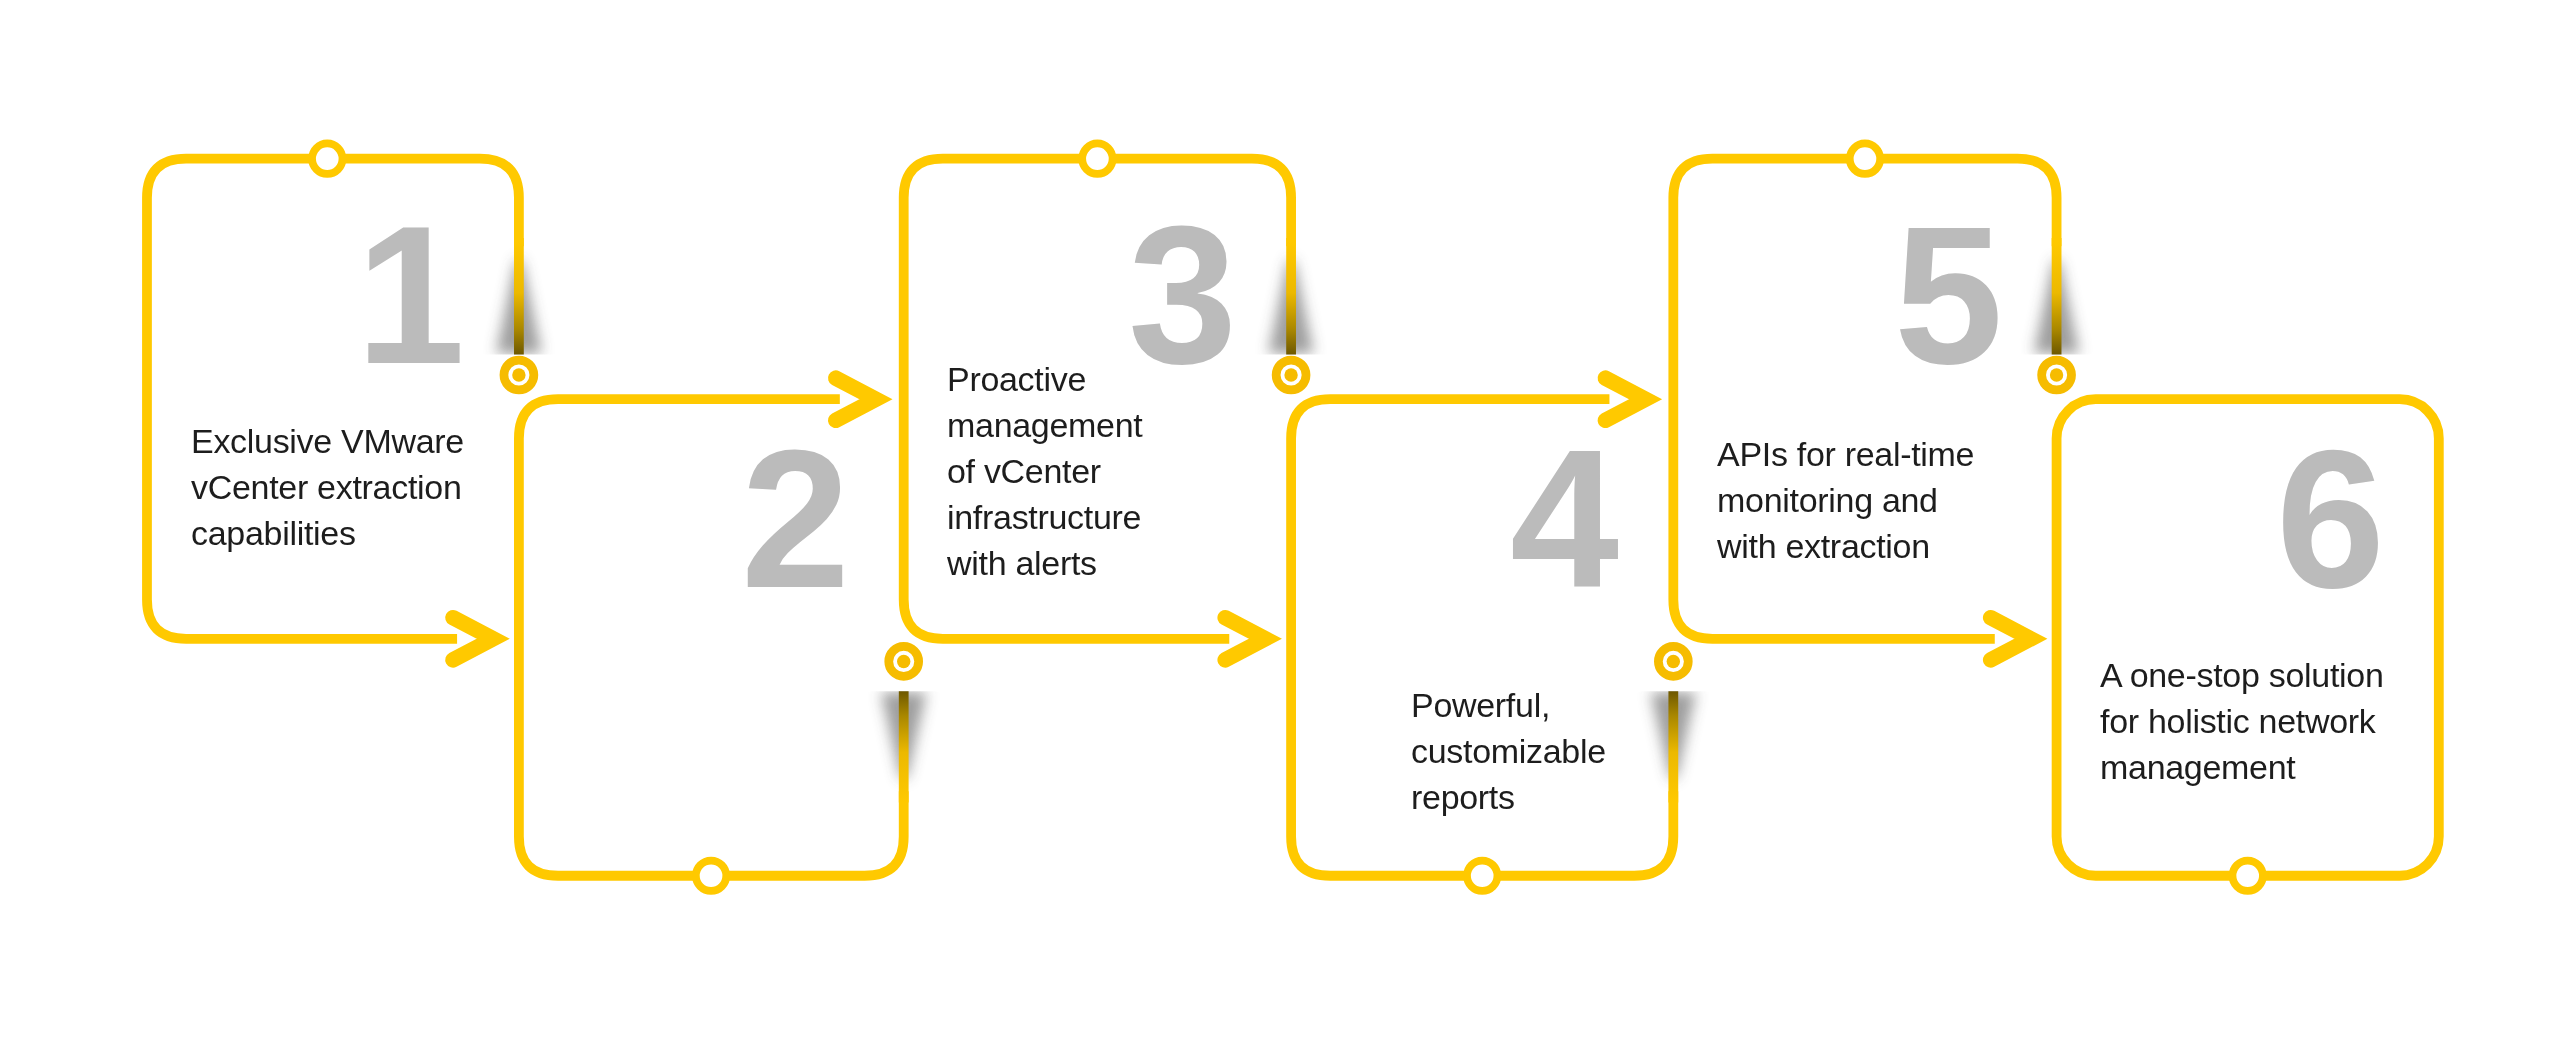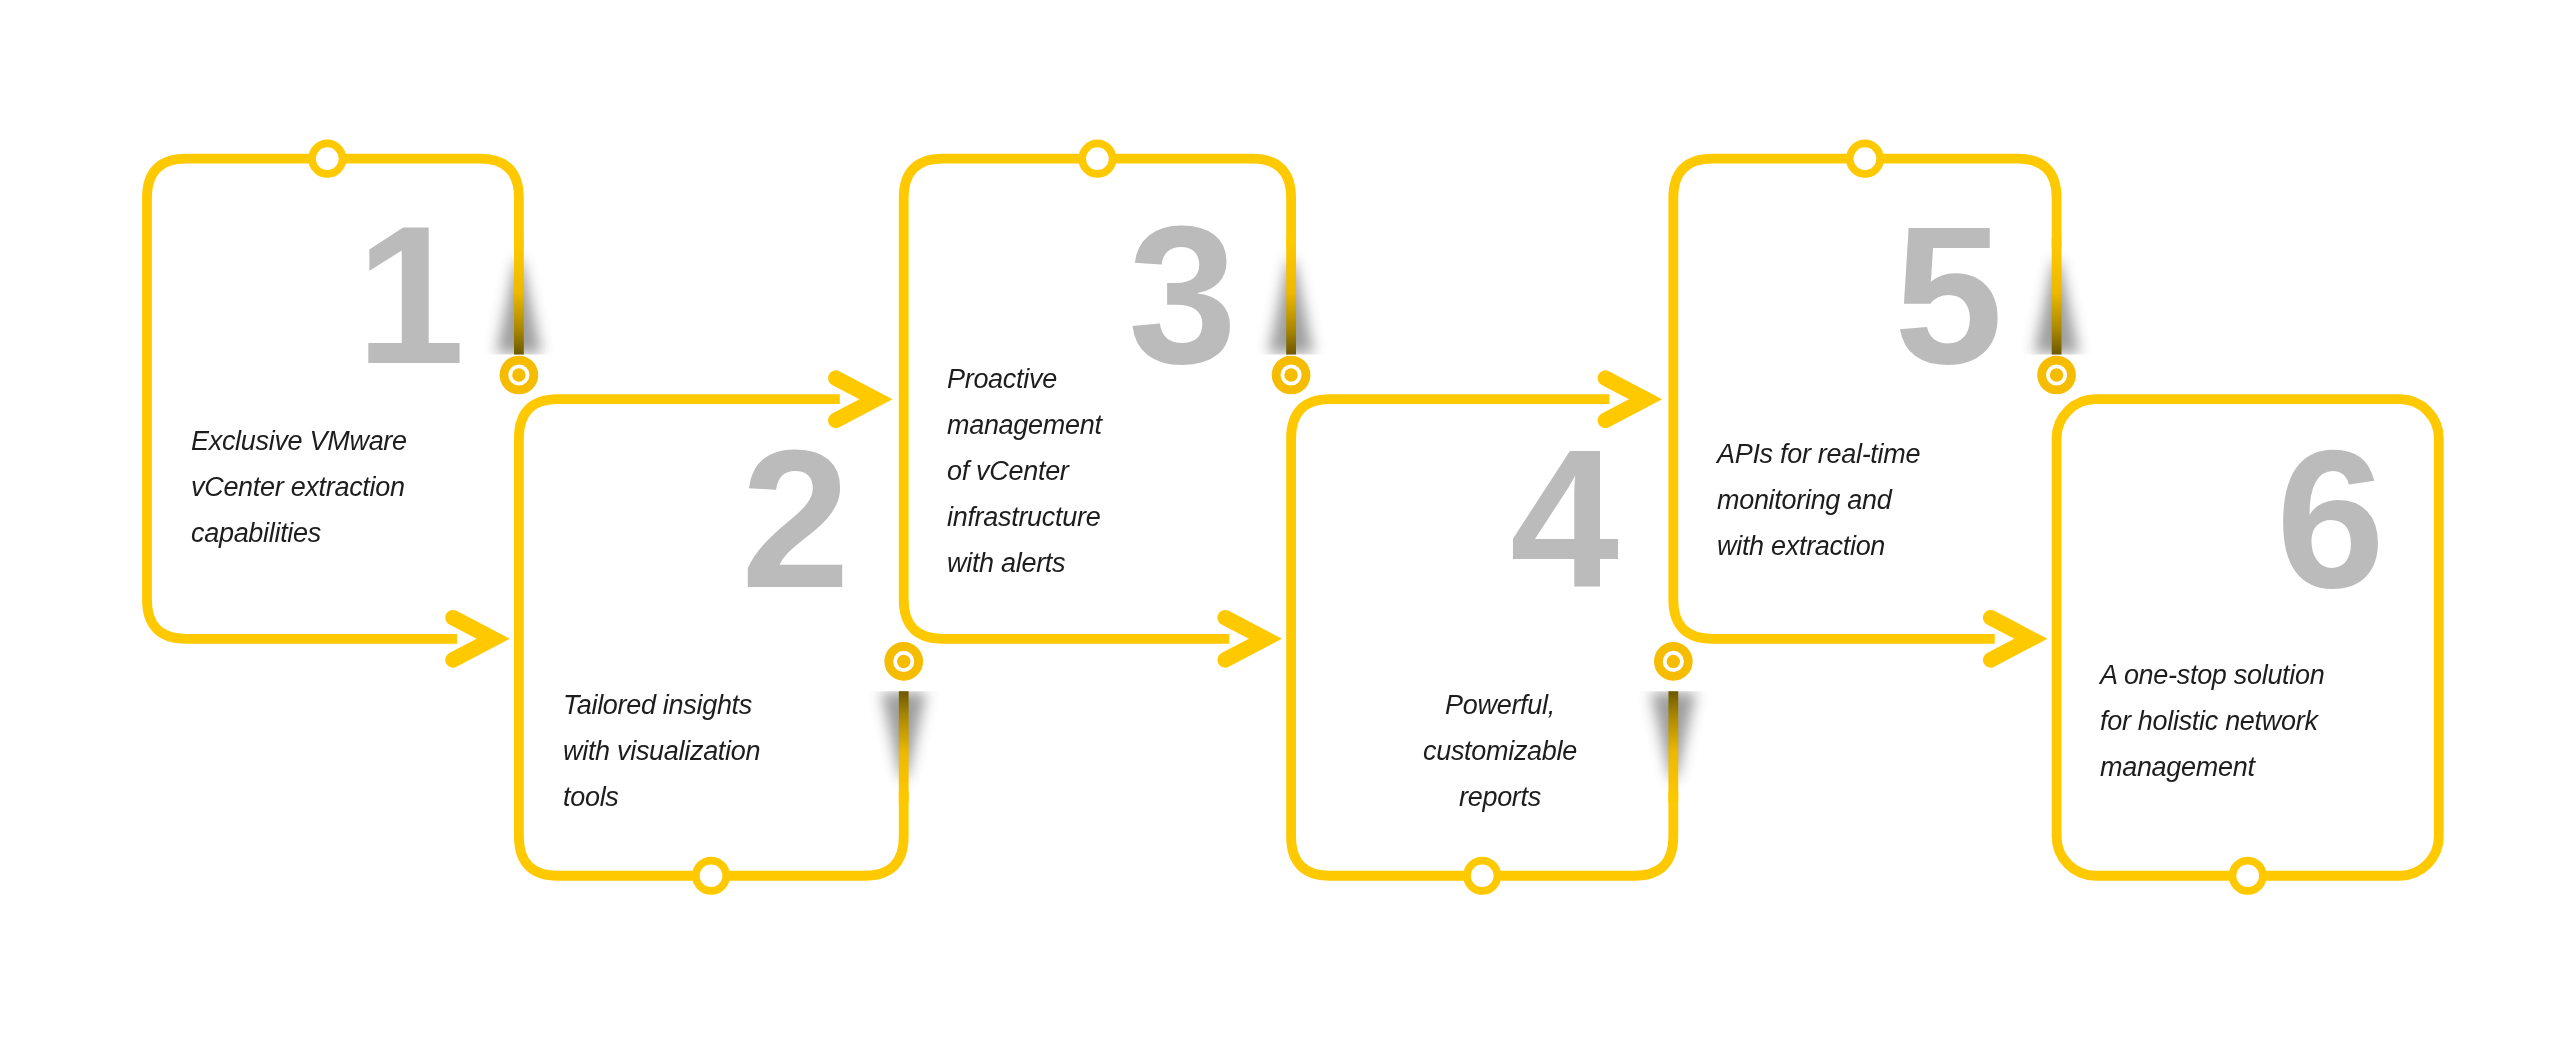--- a/index.html
+++ b/index.html
@@ -43,32 +43,31 @@
   #num1 { top: 198px;  right: 2111px; }
   #num2 { top: 422px;  right: 1726px; }
   #num3 { top: 198px;  right: 1339px; }
   #num4 { top: 422px;  right: 957px; }
   #num5 { top: 198px;  right: 573px; }
   #num6 { top: 422px;  right: 191px;  }
 
   
   .txt {
     position: absolute;
-    font-size: 27px;
+    font-size: 34px;
     line-height: 46px;
     letter-spacing: -0.3px;
     color: var(--text-black, #1D1D1D);
     white-space: pre-line;
     width: 350px;
-    font-style: italic;
   }
   #txt1 { left: 191px;  top: 418px;  }
   #txt2 { left: 563px; top: 682px; }
   #txt3 { left: 947px; top: 356px;  }
-  #txt4 { left: 1325px; top: 682px; text-align: center; }
+  #txt4 { left: 1411px; top: 682px; }
   #txt5 { left: 1717px; top: 431px;  }
   #txt6 { left: 2100px; top: 652px; }
 </style>
 </head>
 <body>
 
 <div class="canvas">
 
   <svg class="diagram-svg" viewBox="0 0 5000 2015">
     <defs>
@@ -174,23 +173,20 @@
   <div class="num" id="num1">1</div>
   <div class="num" id="num2">2</div>
   <div class="num" id="num3">3</div>
   <div class="num" id="num4">4</div>
   <div class="num" id="num5">5</div>
   <div class="num" id="num6">6</div>
 
   <div class="txt" id="txt1">Exclusive VMware
 vCenter extraction
 capabilities</div>
-  <div class="txt" id="txt2">Tailored insights
-with visualization
-tools</div>
   <div class="txt" id="txt3">Proactive
 management
 of vCenter
 infrastructure
 with alerts</div>
   <div class="txt" id="txt4">Powerful,
 customizable
 reports</div>
   <div class="txt" id="txt5">APIs for real-time
 monitoring and

